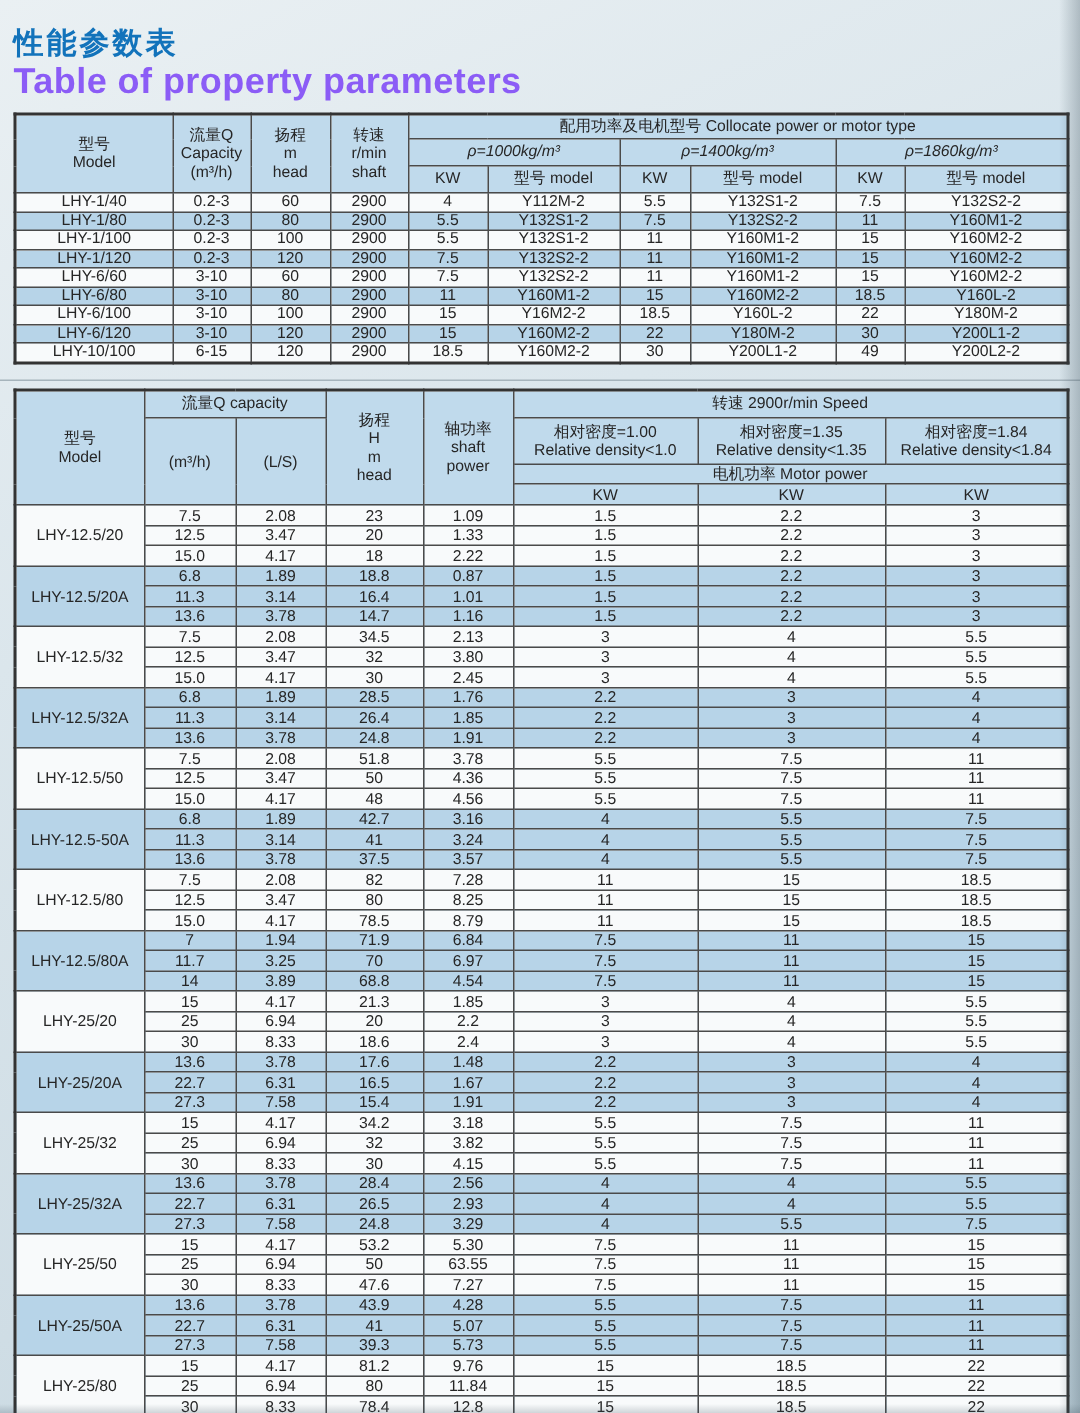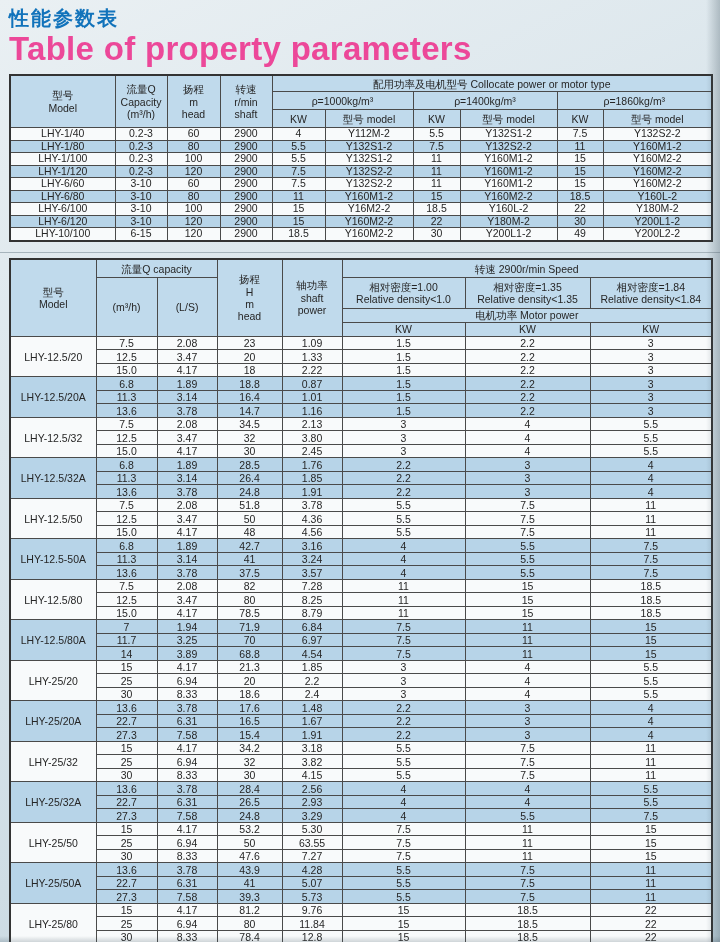--- a/index.html
+++ b/index.html
@@ -14,36 +14,36 @@
   .edge-shade-right {
     position:absolute; top:0; right:0; width:14px; height:100%;
     background:linear-gradient(90deg, rgba(60,80,92,0) 0%, rgba(60,80,92,0.30) 100%);
     pointer-events:none;
   }
   .edge-shade-bottom {
     position:absolute; bottom:0; left:0; width:100%; height:6px;
     background:linear-gradient(180deg, rgba(60,80,92,0) 0%, rgba(60,80,92,0.22) 100%);
     pointer-events:none;
   }
-  .titles { padding:6px 0 0 9px; }
+  .titles { padding:17px 0 0 9px; }
   .title-zh { color:#1273bb; font-size:20px; font-weight:bold; letter-spacing:2px; margin:0; line-height:1.2; }
-  .title-en { color:#ec4899; font-size:33px; font-weight:bold; margin:0; line-height:1.15; letter-spacing:0.3px; }
+  .title-en { color:#8b5cf6; font-size:24px; font-weight:bold; margin:0; line-height:1.15; letter-spacing:0.3px; }
 
   table { border-collapse:collapse; table-layout:fixed; margin-left:9px; border:2px solid #333; }
   th, td {
     border:1px solid #4a4a4a;
     text-align:center; vertical-align:middle;
     padding:0 1px; font-weight:normal;
     overflow:hidden;
   }
   thead th { background:#c0daec; white-space:pre-line; line-height:1.18; font-size:10.5px; }
 
   .t1 { width:702px; margin-top:6px; font-size:10.5px; }
   .t1 thead tr.r1 { height:17px; }
-  .t1 thead tr.r2 { height:18px; }
+  .t1 thead tr.r2 { height:18px;font-style:italic; }
   .t1 thead tr.r3 { height:18px; }
   .t1 tbody td { height:11.5px; line-height:11.5px; font-size:10.5px; background:#f8fafb; }
   .t1 tbody tr:nth-child(even) td { background:#b7d4e8; }
 
   .divider { width:720px; height:1px; background:#a6b4bc; margin:10px 0 5px 0; }
 
   .t2 { width:702px; font-size:10.5px; }
   .t2 thead tr.r1 { height:19px; }
   .t2 thead tr.r2 { height:31px; }
   .t2 thead tr.r3 { height:13px; }

